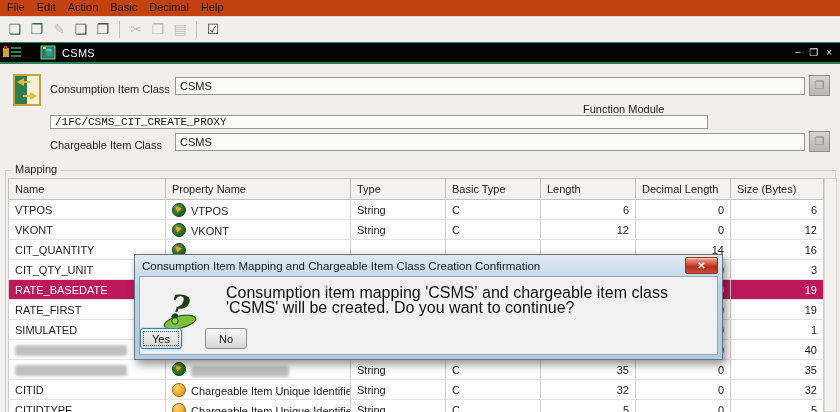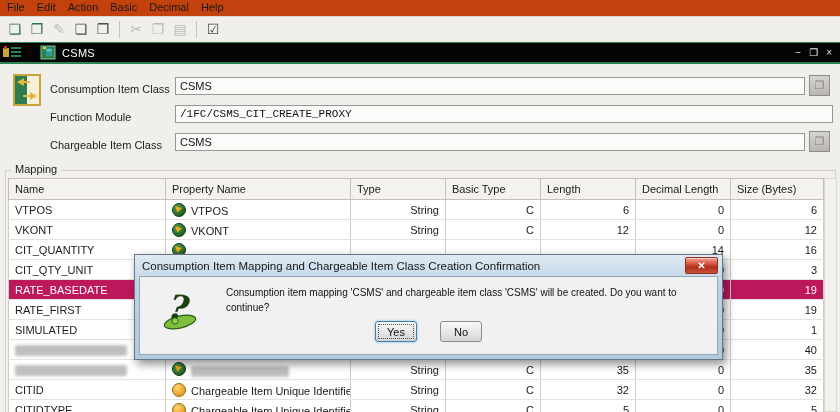--- a/index.html
+++ b/index.html
@@ -40,21 +40,21 @@
   .groupline{position:absolute;left:5px;top:170px;right:4px;bottom:0;border:1px solid #d3cfc8;border-bottom:none;}
   .mapping-label{position:absolute;left:11px;top:163px;background:#f1efec;padding:0 4px;}
   .maptable{position:absolute;left:8px;top:178px;width:815px;border-collapse:collapse;
     table-layout:fixed;background:#fff;}
   .maptable th{background:#f4f2ef;border:1px solid #c4c0b9;font-weight:normal;text-align:left;
     padding:3px 6px;height:14px;overflow:hidden;white-space:nowrap;}
   .maptable td{border-left:1px solid #cfccc7;border-right:1px solid #cfccc7;
     border-bottom:1px solid #e4e2de;padding:2px 6px;height:15px;
     overflow:hidden;white-space:nowrap;}
   .maptable tr.selected td{background:#be185d;color:#fff;}
-  .col-c{text-align:right;}
+  .col-c{text-align:left;}
   .col-r{text-align:right;}
   .picon{width:12px;height:12px;border-radius:50%;display:inline-block;vertical-align:-2px;
     margin-right:5px;position:relative;}
   .picon.green{background:radial-gradient(circle at 35% 30%,#5aa24f,#1d5c20 75%);border:1px solid #143f15;}
   .picon.green::after{content:"\25B6";position:absolute;left:1px;top:0px;font-size:8px;color:#f4a81d;
     transform:rotate(-135deg);}
   .picon.orange{background:radial-gradient(circle at 35% 30%,#ffd470,#e89a1e 75%);border:1px solid #8a6a14;}
   .redact{display:inline-block;height:11px;border-radius:2px;background:#bfbfbf;
     filter:blur(1.4px);vertical-align:middle;}
   .scrollstrip{position:absolute;left:824px;top:178px;width:11px;bottom:0;
@@ -64,22 +64,22 @@
     background:linear-gradient(#dfeaf4,#bcd2e6 30%,#b2cade);border:1px solid #66757f;
     padding:0 4px 4px 4px;box-shadow:3px 4px 9px rgba(0,0,0,.45);}
   .dlg-title{height:21px;display:flex;align-items:center;font-size:11.5px;color:#161616;
     padding-left:3px;}
   .dlg-close{margin-left:auto;width:31px;height:15px;border:1px solid #8e2f1e;border-radius:2px;
     background:linear-gradient(#f0a293,#d4543d 40%,#b02e1c 60%,#c9503a);color:#fff;
     font-size:10px;font-weight:bold;display:flex;align-items:center;justify-content:center;
     box-shadow:inset 0 1px 0 rgba(255,255,255,.5);cursor:default;}
   .dlg-body{position:relative;background:#f1f1f1;border:1px solid #98a7b4;height:77px;}
   .dlg-icon{position:absolute;left:22px;top:12px;}
-  .dlg-msg{position:absolute;left:86px;top:8px;width:478px;line-height:15px;font-size:10px;color:#111;}
-  .dlg-buttons{position:absolute;left:0;right:0;bottom:12px;display:flex;justify-content:center;gap:23px;}
+  .dlg-msg{position:absolute;left:86px;top:8px;width:478px;line-height:15px;font-size:16px;color:#111;}
+  .dlg-buttons{position:absolute;left:0;right:0;bottom:5px;display:flex;justify-content:flex-start;gap:23px;}
   .dlg-btn{min-width:42px;height:21px;padding:0 10px;font-family:"Liberation Sans",sans-serif;
     font-size:11px;color:#111;border:1px solid #8c8c8c;border-radius:3px;
     background:linear-gradient(#f9f9f9,#e9e9e9 45%,#d5d5d5);display:flex;align-items:center;
     justify-content:center;cursor:default;}
   .dlg-btn.focused{border-color:#3c7fb1;box-shadow:0 0 3px #8ec1e8;outline:1px dotted #555;outline-offset:-4px;}
 </style>
 </head>
 <body>
 
 <div class="screen">
@@ -140,21 +140,21 @@
       <polygon points="4,8 11,4 11,7 17,7 17,9 11,9 11,12" fill="#e8b63c"></polygon>
       <polygon points="24,22 17,18 17,21 10,21 10,23 17,23 17,26" fill="#e8b63c"></polygon>
     </svg>
   </span>
 
   <div class="form-row" style="top:75px;">
     <span class="form-label">Consumption Item Class</span>
     <input class="form-input" style="width: 620px;" value="CSMS">
     <span class="fbtn">❐</span>
   </div>
-  <div class="form-row" style="top:103px;">
+  <div class="form-row" style="top:103px;flex-direction:column;">
     <span class="form-label">Function Module</span>
     <input class="form-input" style="width: 648px; font-family: Liberation Mono, monospace;" value="/1FC/CSMS_CIT_CREATE_PROXY">
   </div>
   <div class="form-row" style="top:131px;">
     <span class="form-label">Chargeable Item Class</span>
     <input class="form-input" style="width: 620px;" value="CSMS">
     <span class="fbtn">❐</span>
   </div>
 
   <div class="groupline"></div>

